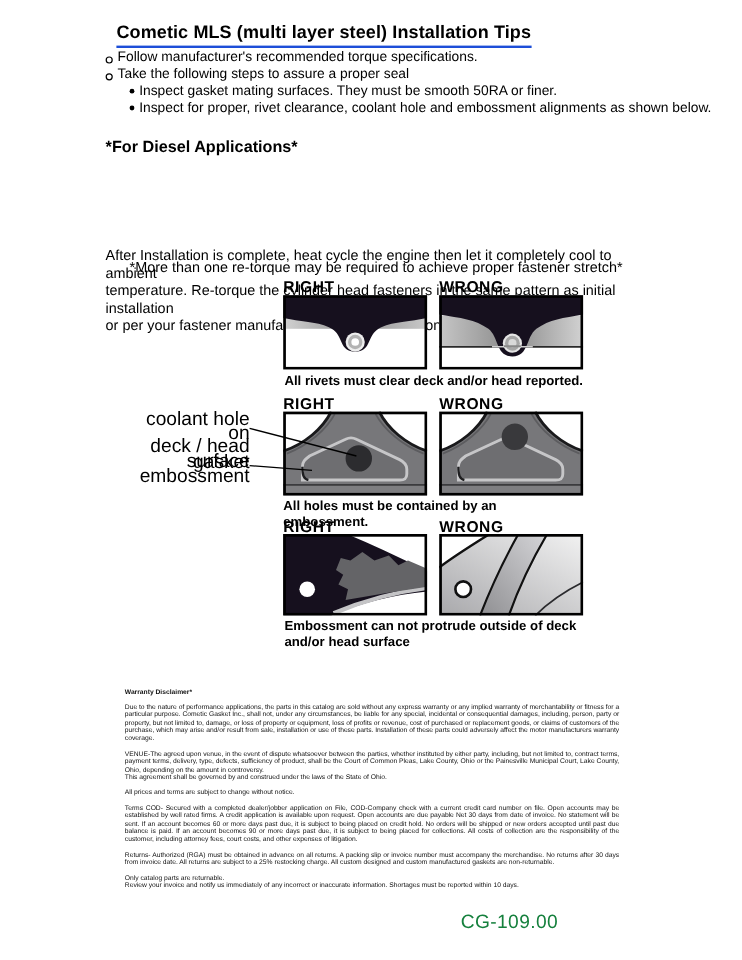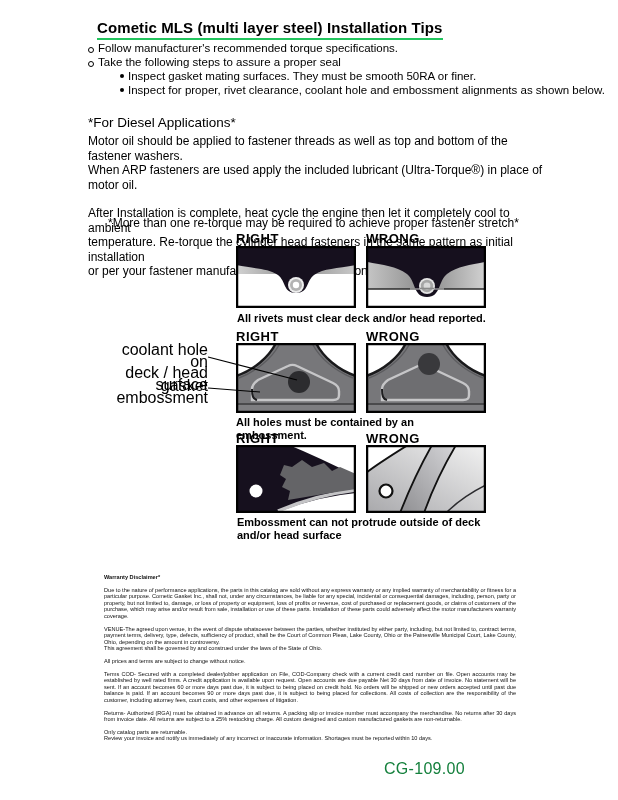--- a/index.html
+++ b/index.html
@@ -2,36 +2,36 @@
 <html><head>
 <meta charset="utf-8">
 <style>
   html,body { margin:0; padding:0; background:#ffffff; }
   body { width:618px; height:800px; font-family:"Liberation Sans", sans-serif; color:#000; }
   .page { position:relative; width:618px; height:800px; overflow:hidden; background:#fff; }
 
   .title {
     position:absolute; left:97px; top:19px;
     font-size:15px; font-weight:bold; letter-spacing:0.1px;
-    border-bottom:2px solid #22c55e; padding-bottom:2px;
+    border-bottom:2px solid #1d4ed8; padding-bottom:2px;
   }
 
   .bullets { position:absolute; left:88px; top:41px; font-size:11.5px; }
   .b-row { display:flex; align-items:center; line-height:14px; }
   .b-marker {
     width:4px; height:4px; border:1px solid #000; border-radius:50%;
     margin:4px 4px 0 0; flex:0 0 auto;
   }
-  .sb-row { display:flex; align-items:flex-start; line-height:14px; margin-left:32px; }
+  .sb-row { display:flex; align-items:flex-start; line-height:14px; margin-left:20px; }
   .sb-marker {
     width:4px; height:4px; background:#000; border-radius:50%;
     margin:5px 4px 0 0; flex:0 0 auto;
   }
 
-  .diesel-heading { position:absolute; left:88px; top:115px; font-size:13.5px; font-weight:normal; }
+  .diesel-heading { position:absolute; left:88px; top:115px; font-size:13.5px; font-weight:bold; }
   .para { position:absolute; left:88px; width:455px; font-size:12px; line-height:14.5px; white-space:pre-line; }
   .para1 { top:134px; }
   .para2 { top:168px;margin-top:38px; }
   .note  { top:216px;margin-left:20px; }
 
   .dg-label {
     position:absolute; width:120px; text-align:left;
     font-size:13px; font-weight:600; letter-spacing:0.5px;
   }
   .dg-box { position:absolute; width:120px; display:block; }
@@ -73,22 +73,20 @@
       <span class="sb-marker"></span>
       <span>Inspect gasket mating surfaces.  They must be smooth 50RA or finer.</span>
     </div>
     <div class="sb-row">
       <span class="sb-marker"></span>
       <span>Inspect for proper, rivet clearance, coolant hole and embossment alignments as shown below.</span>
     </div>
   </div>
 
   <div class="diesel-heading">*For Diesel Applications*</div>
-  <div class="para para1">Motor oil should be applied to fastener threads as well as top and bottom of the fastener washers.
-When ARP fasteners are used apply the included lubricant (Ultra-Torque®) in place of motor oil.</div>
   <div class="para para2">After Installation is complete, heat cycle the engine then let it completely cool to ambient
 temperature. Re-torque the cylinder head fasteners in the same pattern as initial installation
 or per your fastener manufacturer's recommendations.</div>
   <div class="para note">*More than one re-torque may be required to achieve proper fastener stretch*</div>
 
   <div class="dg-label" style="left:236px; top:231px;">RIGHT</div>
   <div class="dg-label" style="left:366px; top:231px;">WRONG</div>
 
   <svg class="dg-box" style="left:236px; top:246px;" width="120" height="62" viewBox="0 0 120 62">
     <defs>

